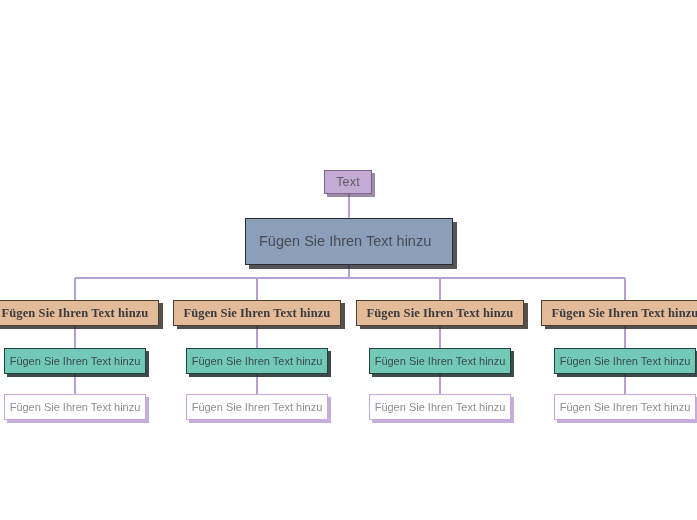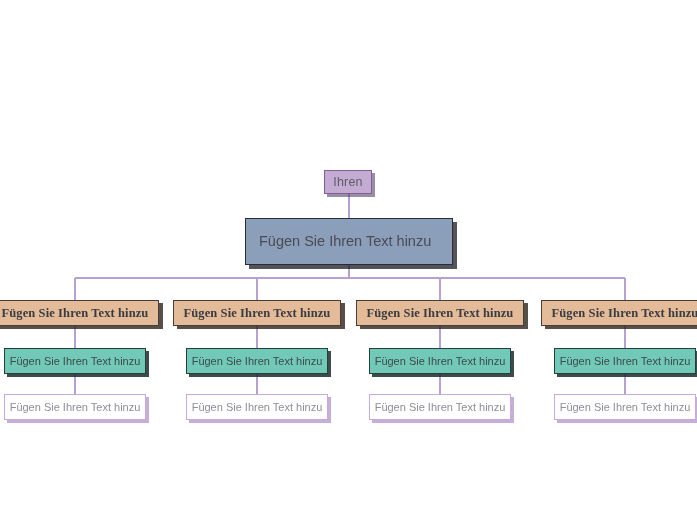--- a/index.html
+++ b/index.html
@@ -135,21 +135,21 @@
       <line x1="440" y1="326" x2="440" y2="348"></line>
       <line x1="625" y1="326" x2="625" y2="348"></line>
 
       <line x1="75" y1="374" x2="75" y2="394"></line>
       <line x1="257" y1="374" x2="257" y2="394"></line>
       <line x1="440" y1="374" x2="440" y2="394"></line>
       <line x1="625" y1="374" x2="625" y2="394"></line>
     </g>
   </svg>
 
-  <div class="node node-title">Ihren</div>
+  <div class="node node-title">Text</div>
 
   <div class="node node-main">Fügen Sie Ihren Text hinzu</div>
 
   <div class="node node-tan" style="left:-9px;  width:168px;">Fügen Sie Ihren Text hinzu</div>
   <div class="node node-tan" style="left:173px; width:168px;">Fügen Sie Ihren Text hinzu</div>
   <div class="node node-tan" style="left:356px; width:168px;">Fügen Sie Ihren Text hinzu</div>
   <div class="node node-tan" style="left:541px; width:168px;">Fügen Sie Ihren Text hinzu</div>
 
   <div class="node node-teal" style="left:4px;   width:142px;">Fügen Sie Ihren Text hinzu</div>
   <div class="node node-teal" style="left:186px; width:142px;">Fügen Sie Ihren Text hinzu</div>

